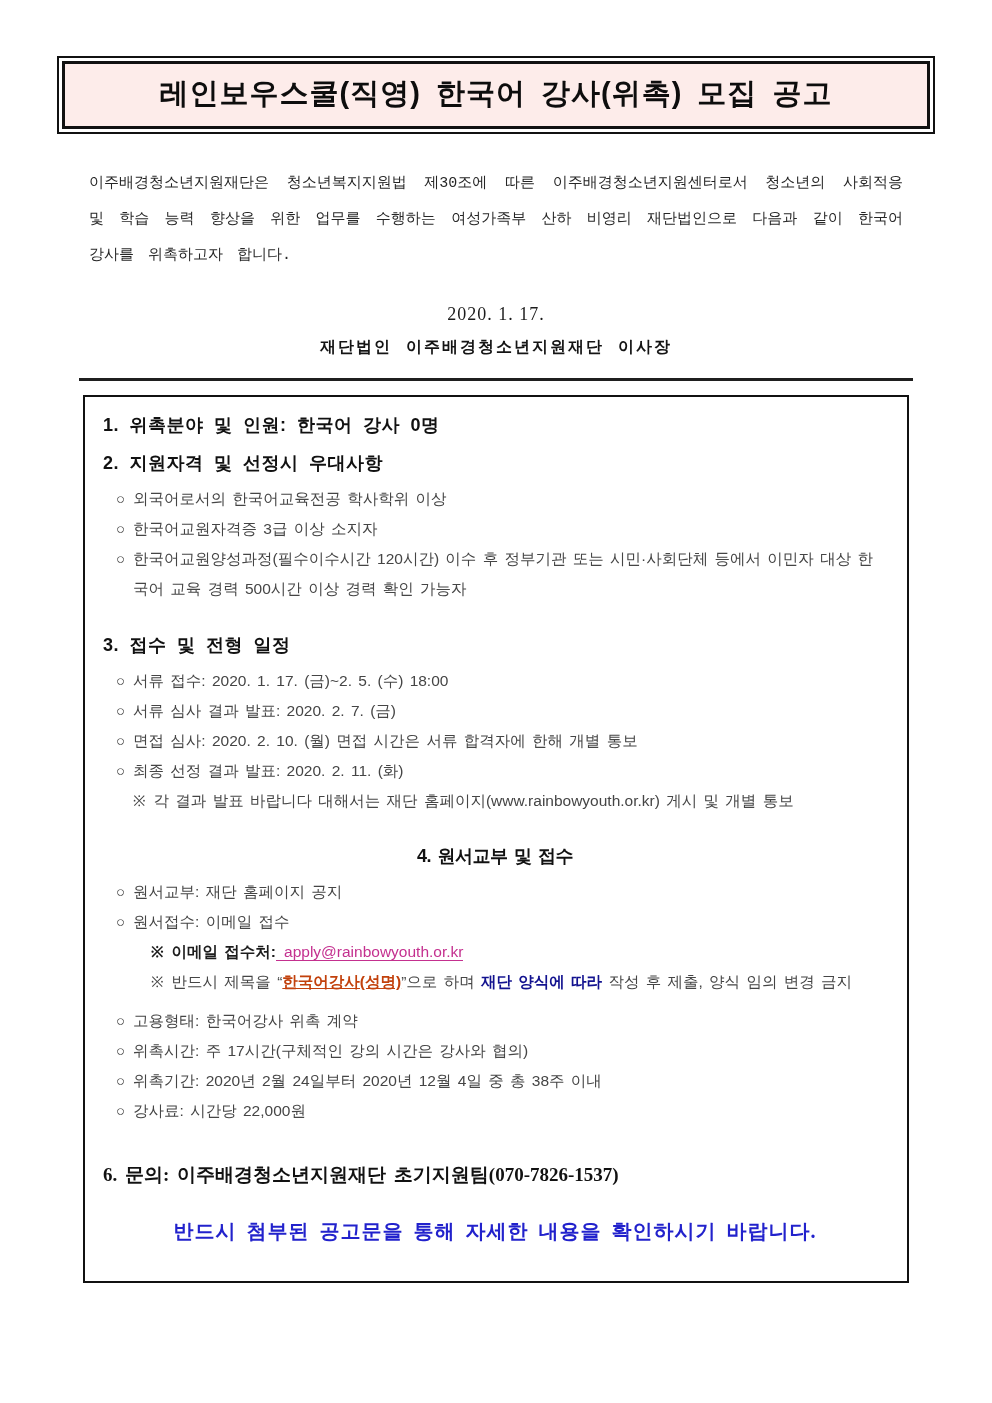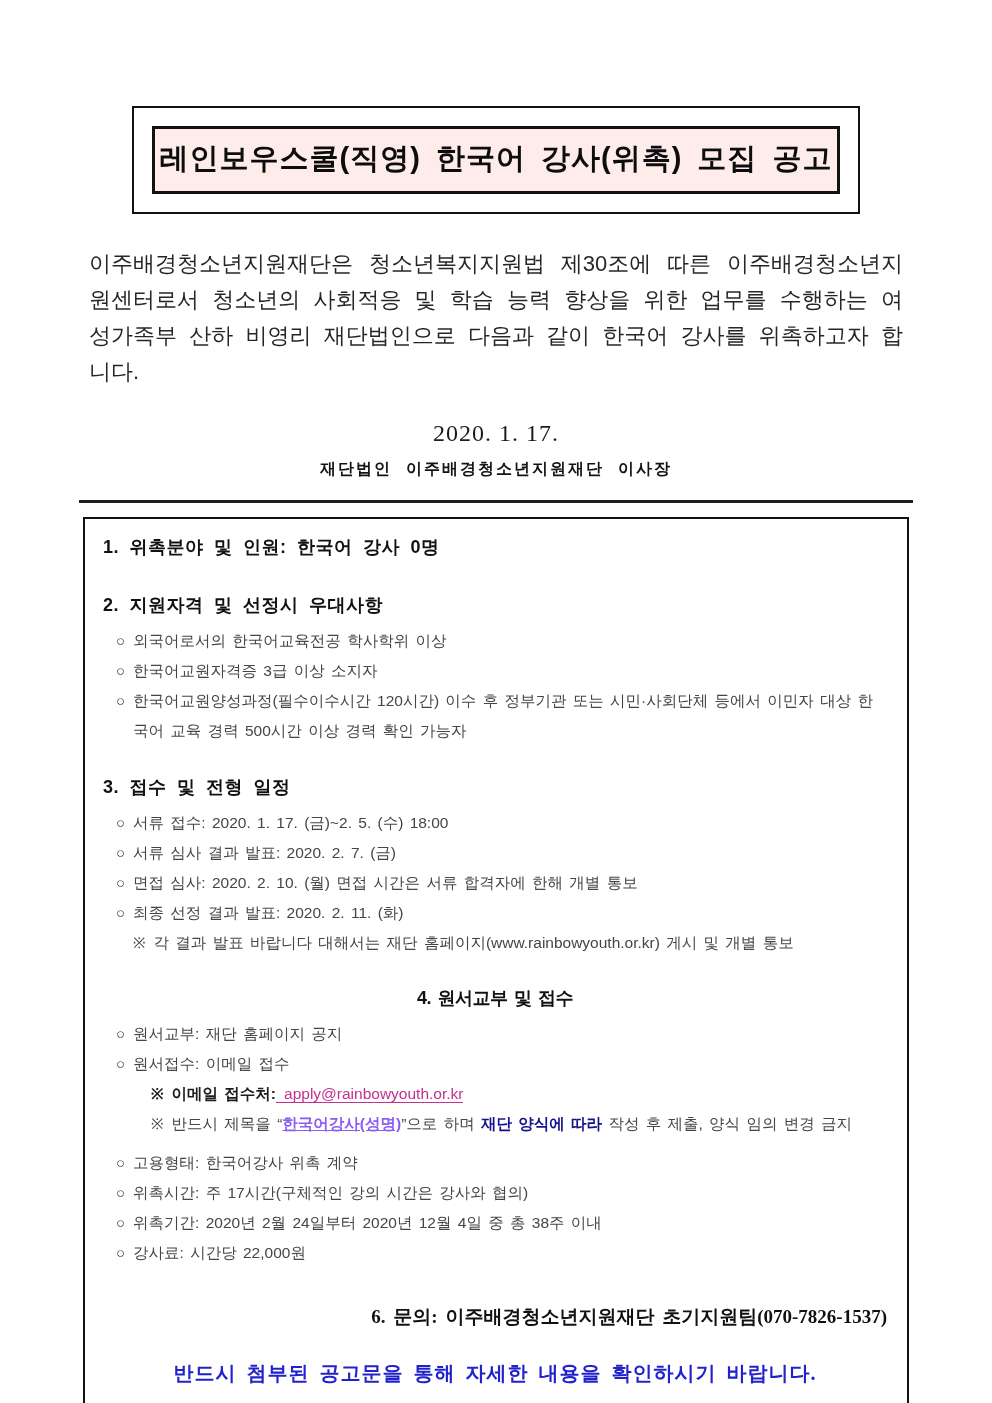--- a/index.html
+++ b/index.html
@@ -7,24 +7,24 @@
   body {
     height: 1403px;
     position: relative;
     overflow: hidden;
     font-family: "Liberation Sans", sans-serif;
     color: #222;
   }
 
   
   .title-outer {
-    width: 728px;
-    margin: 106px auto 0;
+    width: 878px;
+    margin: 56px auto 0;
     border: 2px solid #111;
-    padding: 18px;
+    padding: 3px;
     background: #fff;
   }
   .title-inner {
     border: 3px solid #111;
     background: #fdecea;
     text-align: center;
     padding: 10px 4px 12px;
   }
   .title-text {
     font-size: 29px;
@@ -32,34 +32,34 @@
     color: #0d0d0d;
     letter-spacing: 1px;
     word-spacing: 6px;
     font-family: "Liberation Sans", sans-serif;
   }
 
   
   .intro {
     width: 814px;
     margin: 32px auto 2px;
-    font-family: Liberation Sans, sans-serif;
-    font-size: 22px;
+    font-family: Liberation Mono, monospace;
+    font-size: 15px;
     line-height: 36px;
     color: #262626;
     text-align: justify;
     word-break: break-all;
     word-spacing: 5px;
   }
 
   .date-line {
     margin-top: 30px;
     text-align: center;
     font-family: "Liberation Serif", serif;
-    font-size: 24px;
+    font-size: 18px;
     color: #1c1c1c;
     letter-spacing: 1px;
   }
   .signer-line {
     margin-top: 12px;
     text-align: center;
     font-family: "Liberation Serif", serif;
     font-size: 16px;
     font-weight: bold;
     color: #141414;
@@ -93,25 +93,25 @@
     font-family: "Liberation Sans", sans-serif;
   }
   .h-tight { letter-spacing: -0.5px; word-spacing: 2px; text-align: center; }
   .h-serif {
     font-family: "Liberation Serif", serif;
     font-size: 19px;
     letter-spacing: 0px;
     word-spacing: 3px;
   }
   #sec1 .h-main { margin-top: 6px; }
-  #sec2 .h-main { margin-top: 34px; }
+  #sec2 .h-main { margin-top: 14px; }
   #sec3 .h-main { margin-top: 29px; }
   #sec4 .h-main { margin-top: 28px; }
   #sec5 .h-main { margin-top: 27px; }
-  #sec6 .h-main { margin-top: 36px; text-align: right; }
+  #sec6 .h-main { margin-top: 36px; }
 
   ul.items { list-style: none; margin-top: 9px; }
   ul.items li {
     display: flex;
     align-items: flex-start;
     font-size: 15.5px;
     line-height: 30px;
     color: #454545;
     padding-left: 13px;
     word-spacing: 2px;
@@ -139,21 +139,21 @@
   .lbl-bold { font-weight: bold; color: #1c1c1c; }
   .email-link {
     color: #c4308f;
     border-bottom: 1.5px solid #c4308f;
     padding-left: 8px;
     text-decoration: none;
     cursor: pointer;
     text-align: right;
   }
   .navy-underline {
-    color: #8b5cf6;
+    color: #c2410c;
     font-weight: bold;
     text-decoration: underline;
   }
   .navy-bold { color: #12128f; font-weight: bold; text-align: right; }
 
   .footer-note {
     margin-top: 30px;
     text-align: center;
     font-family: "Liberation Serif", serif;
     font-size: 20px;

